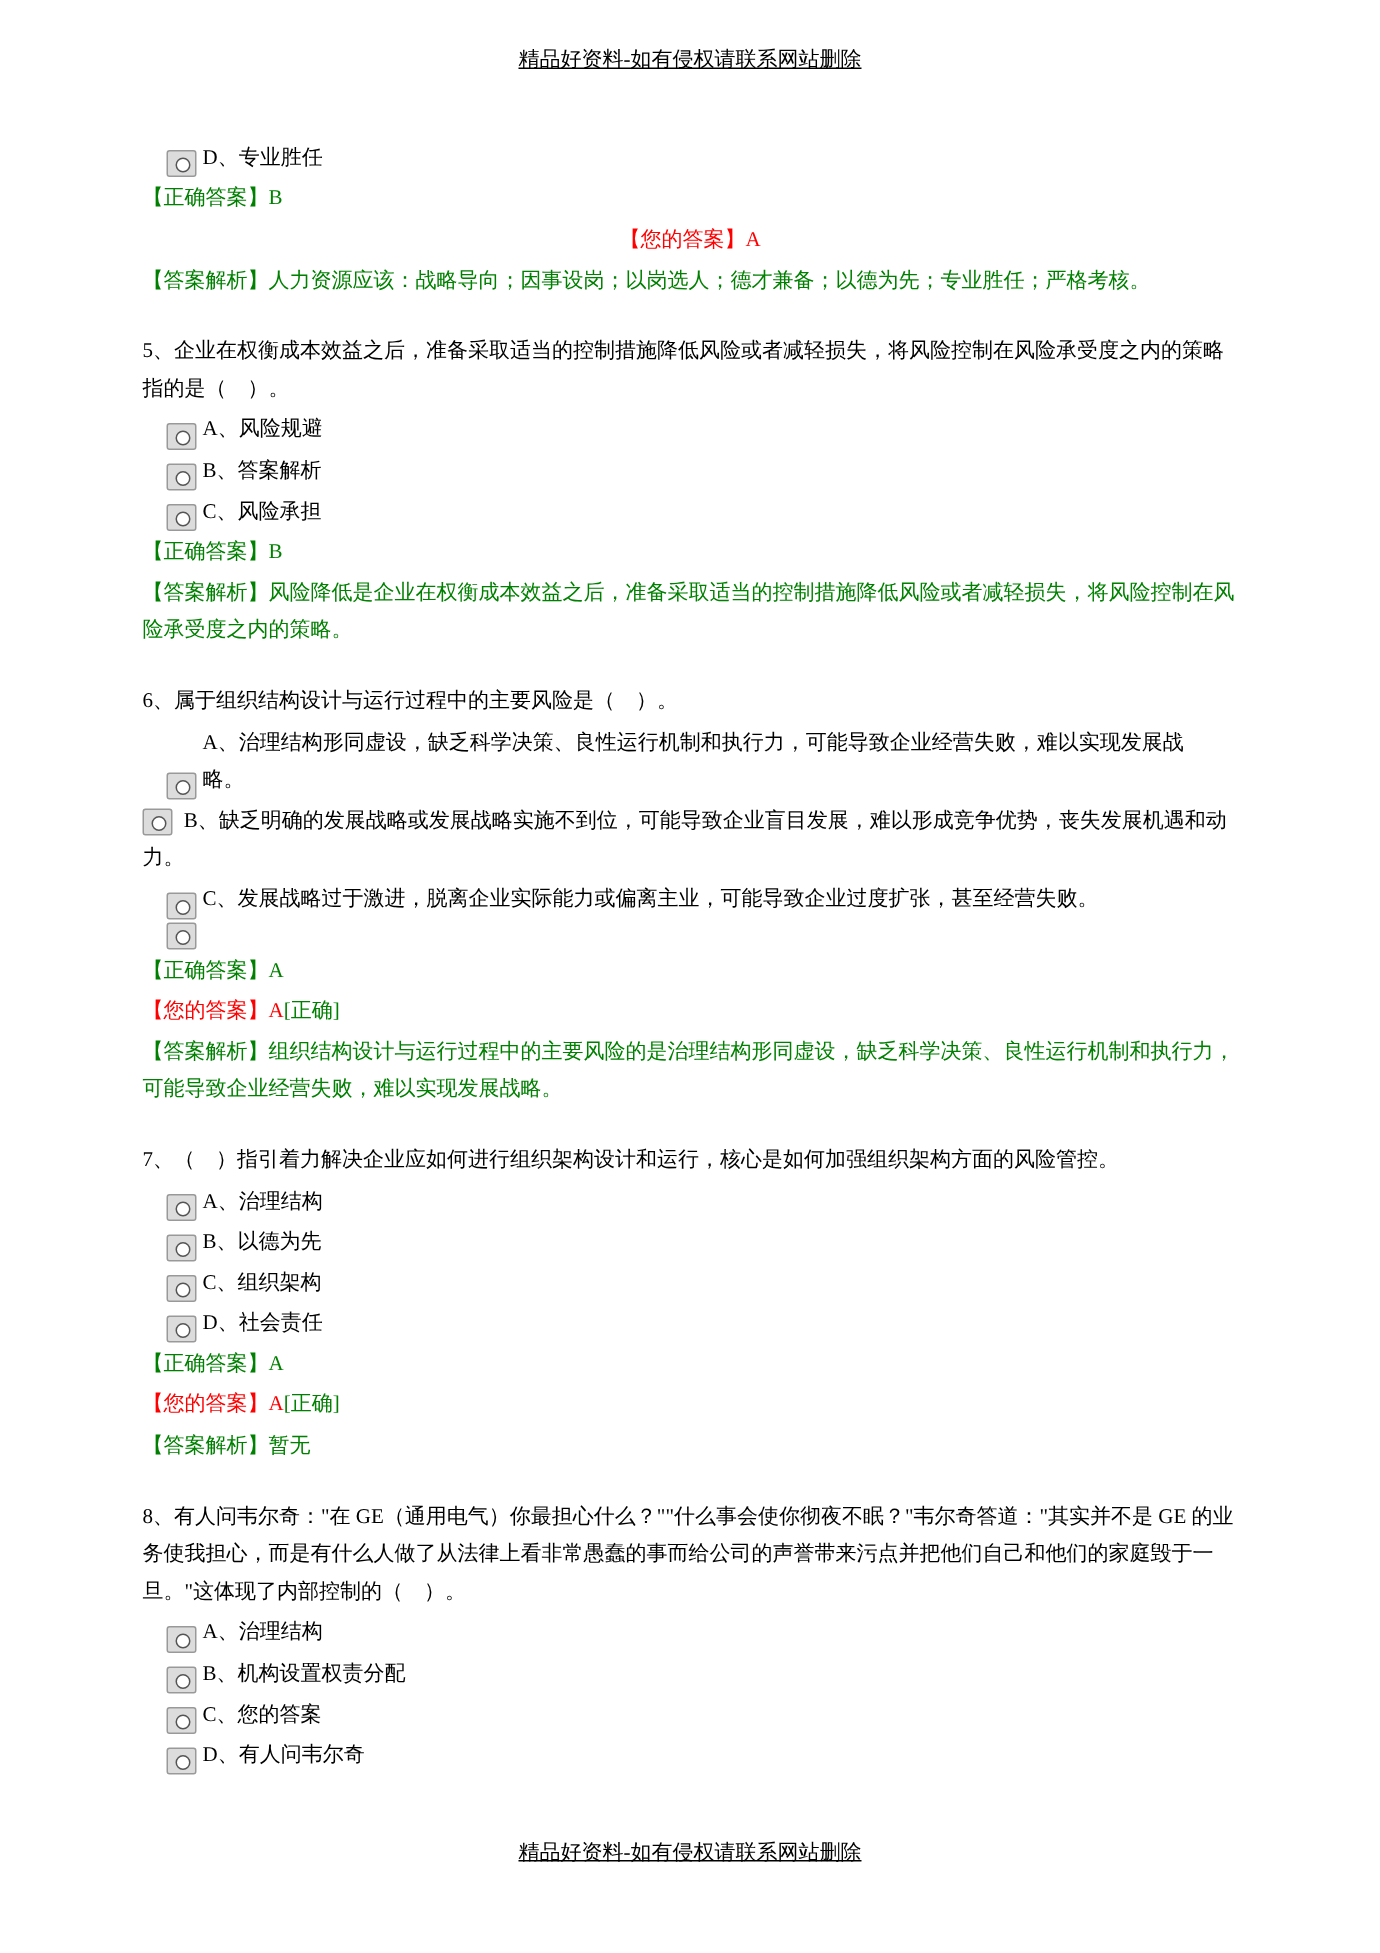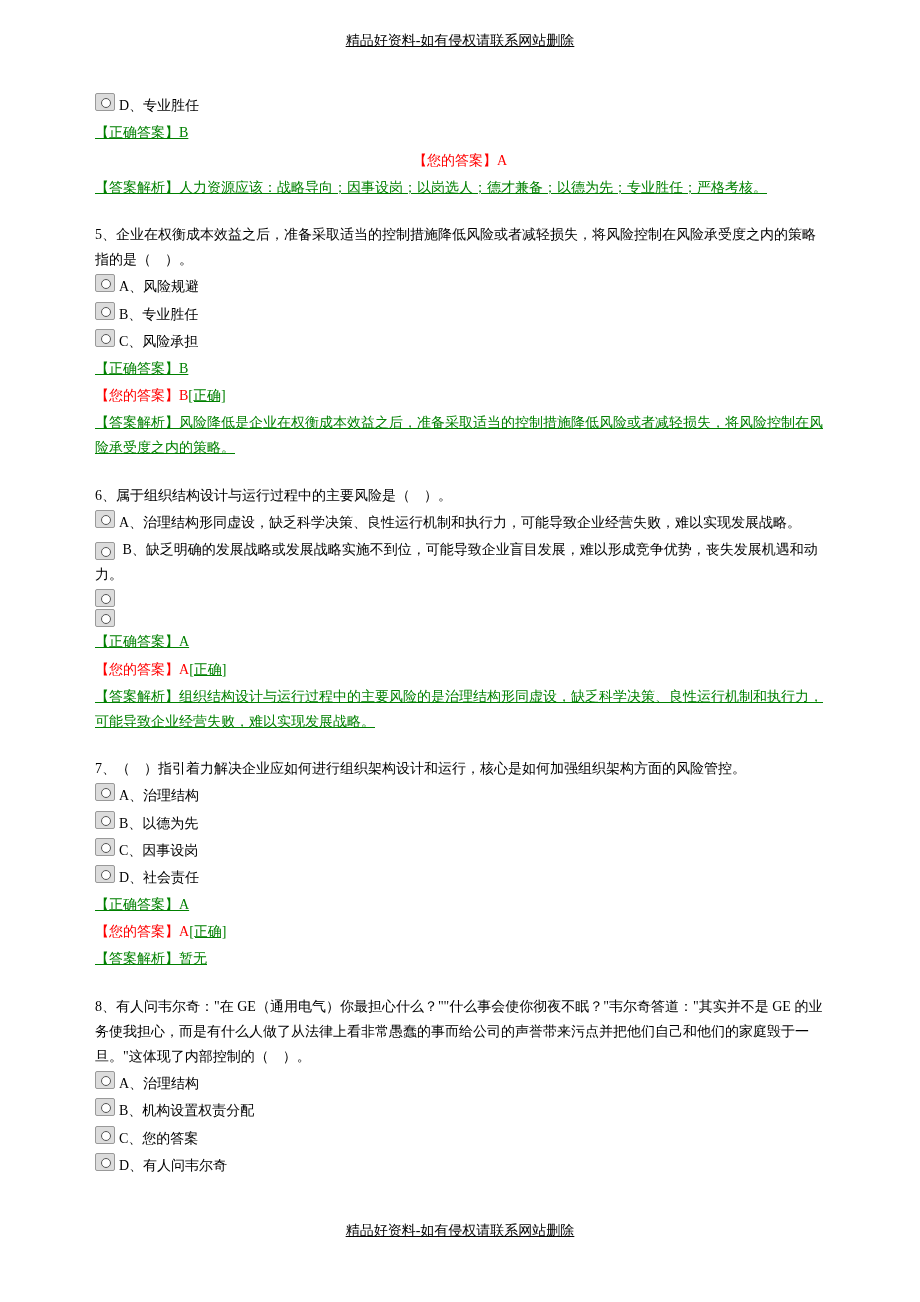--- a/index.html
+++ b/index.html
@@ -23,22 +23,22 @@
       font-size: 14px;
     }
     .footer {
       text-align: center;
       text-decoration: underline;
       margin-top: 40px;
       font-size: 14px;
     }
     .option-row {
       display: flex;
-      align-items: flex-start;
-      margin: 2px 0;
+      align-items: flex-end;
+      margin: 2px 16px;
     }
     .radio-icon {
       display: inline-block;
       width: 20px;
       height: 18px;
       background: #dcdcdc;
       border: 1px solid #999;
       border-radius: 2px;
       margin-right: 2px;
       position: relative;
@@ -53,21 +53,20 @@
       border-radius: 50%;
       top: 4px;
       left: 5px;
       background: #fff;
     }
     .option-text {
       margin-left: 2px;
     }
     .green {
       color: #008000;
-      text-decoration: underline;
     }
     .red {
       color: #ff0000;
       text-align: center;
     }
     .question-block {
       margin-bottom: 22px;
     }
     .question-text {
       margin-bottom: 2px;
@@ -98,49 +97,47 @@
 </div>
 
 <div class="question-block">
   <div class="question-text">5、企业在权衡成本效益之后，准备采取适当的控制措施降低风险或者减轻损失，将风险控制在风险承受度之内的策略指的是（　）。</div>
   <div class="option-row">
     <span class="radio-icon"></span>
     <span class="option-text">A、风险规避</span>
   </div>
   <div class="option-row">
     <span class="radio-icon"></span>
-    <span class="option-text">B、专业胜任</span>
+    <span class="option-text">B、答案解析</span>
   </div>
   <div class="option-row">
     <span class="radio-icon"></span>
     <span class="option-text">C、风险承担</span>
   </div>
   <div class="answer-line green">
     <span>【正确答案】</span><span>B</span>
-  </div>
-  <div class="answer-line">
-    <span class="red">【您的答案】</span><span class="red">B</span><span class="green">[正确]</span>
   </div>
   <div class="answer-line green">
     <span>【答案解析】</span><span>风险降低是企业在权衡成本效益之后，准备采取适当的控制措施降低风险或者减轻损失，将风险控制在风险承受度之内的策略。</span>
   </div>
 </div>
 
 <div class="question-block">
   <div class="question-text">6、属于组织结构设计与运行过程中的主要风险是（　）。</div>
   <div class="option-row">
     <span class="radio-icon"></span>
     <span class="option-text">A、治理结构形同虚设，缺乏科学决策、良性运行机制和执行力，可能导致企业经营失败，难以实现发展战略。</span>
   </div>
   <div>
     <span class="radio-icon" style="display:inline-block;vertical-align:middle;"></span>
     <span class="option-text">B、缺乏明确的发展战略或发展战略实施不到位，可能导致企业盲目发展，难以形成竞争优势，丧失发展机遇和动力。</span>
   </div>
   <div class="option-row">
     <span class="radio-icon"></span>
+    <span class="option-text">C、发展战略过于激进，脱离企业实际能力或偏离主业，可能导致企业过度扩张，甚至经营失败。</span>
   </div>
   <div class="option-row">
     <span class="radio-icon"></span>
   </div>
   <div class="answer-line green">
     <span>【正确答案】</span><span>A</span>
   </div>
   <div class="answer-line">
     <span class="red">【您的答案】</span><span class="red">A</span><span class="green">[正确]</span>
   </div>
@@ -154,21 +151,21 @@
   <div class="option-row">
     <span class="radio-icon"></span>
     <span class="option-text">A、治理结构</span>
   </div>
   <div class="option-row">
     <span class="radio-icon"></span>
     <span class="option-text">B、以德为先</span>
   </div>
   <div class="option-row">
     <span class="radio-icon"></span>
-    <span class="option-text">C、因事设岗</span>
+    <span class="option-text">C、组织架构</span>
   </div>
   <div class="option-row">
     <span class="radio-icon"></span>
     <span class="option-text">D、社会责任</span>
   </div>
   <div class="answer-line green">
     <span>【正确答案】</span><span>A</span>
   </div>
   <div class="answer-line">
     <span class="red">【您的答案】</span><span class="red">A</span><span class="green">[正确]</span>

